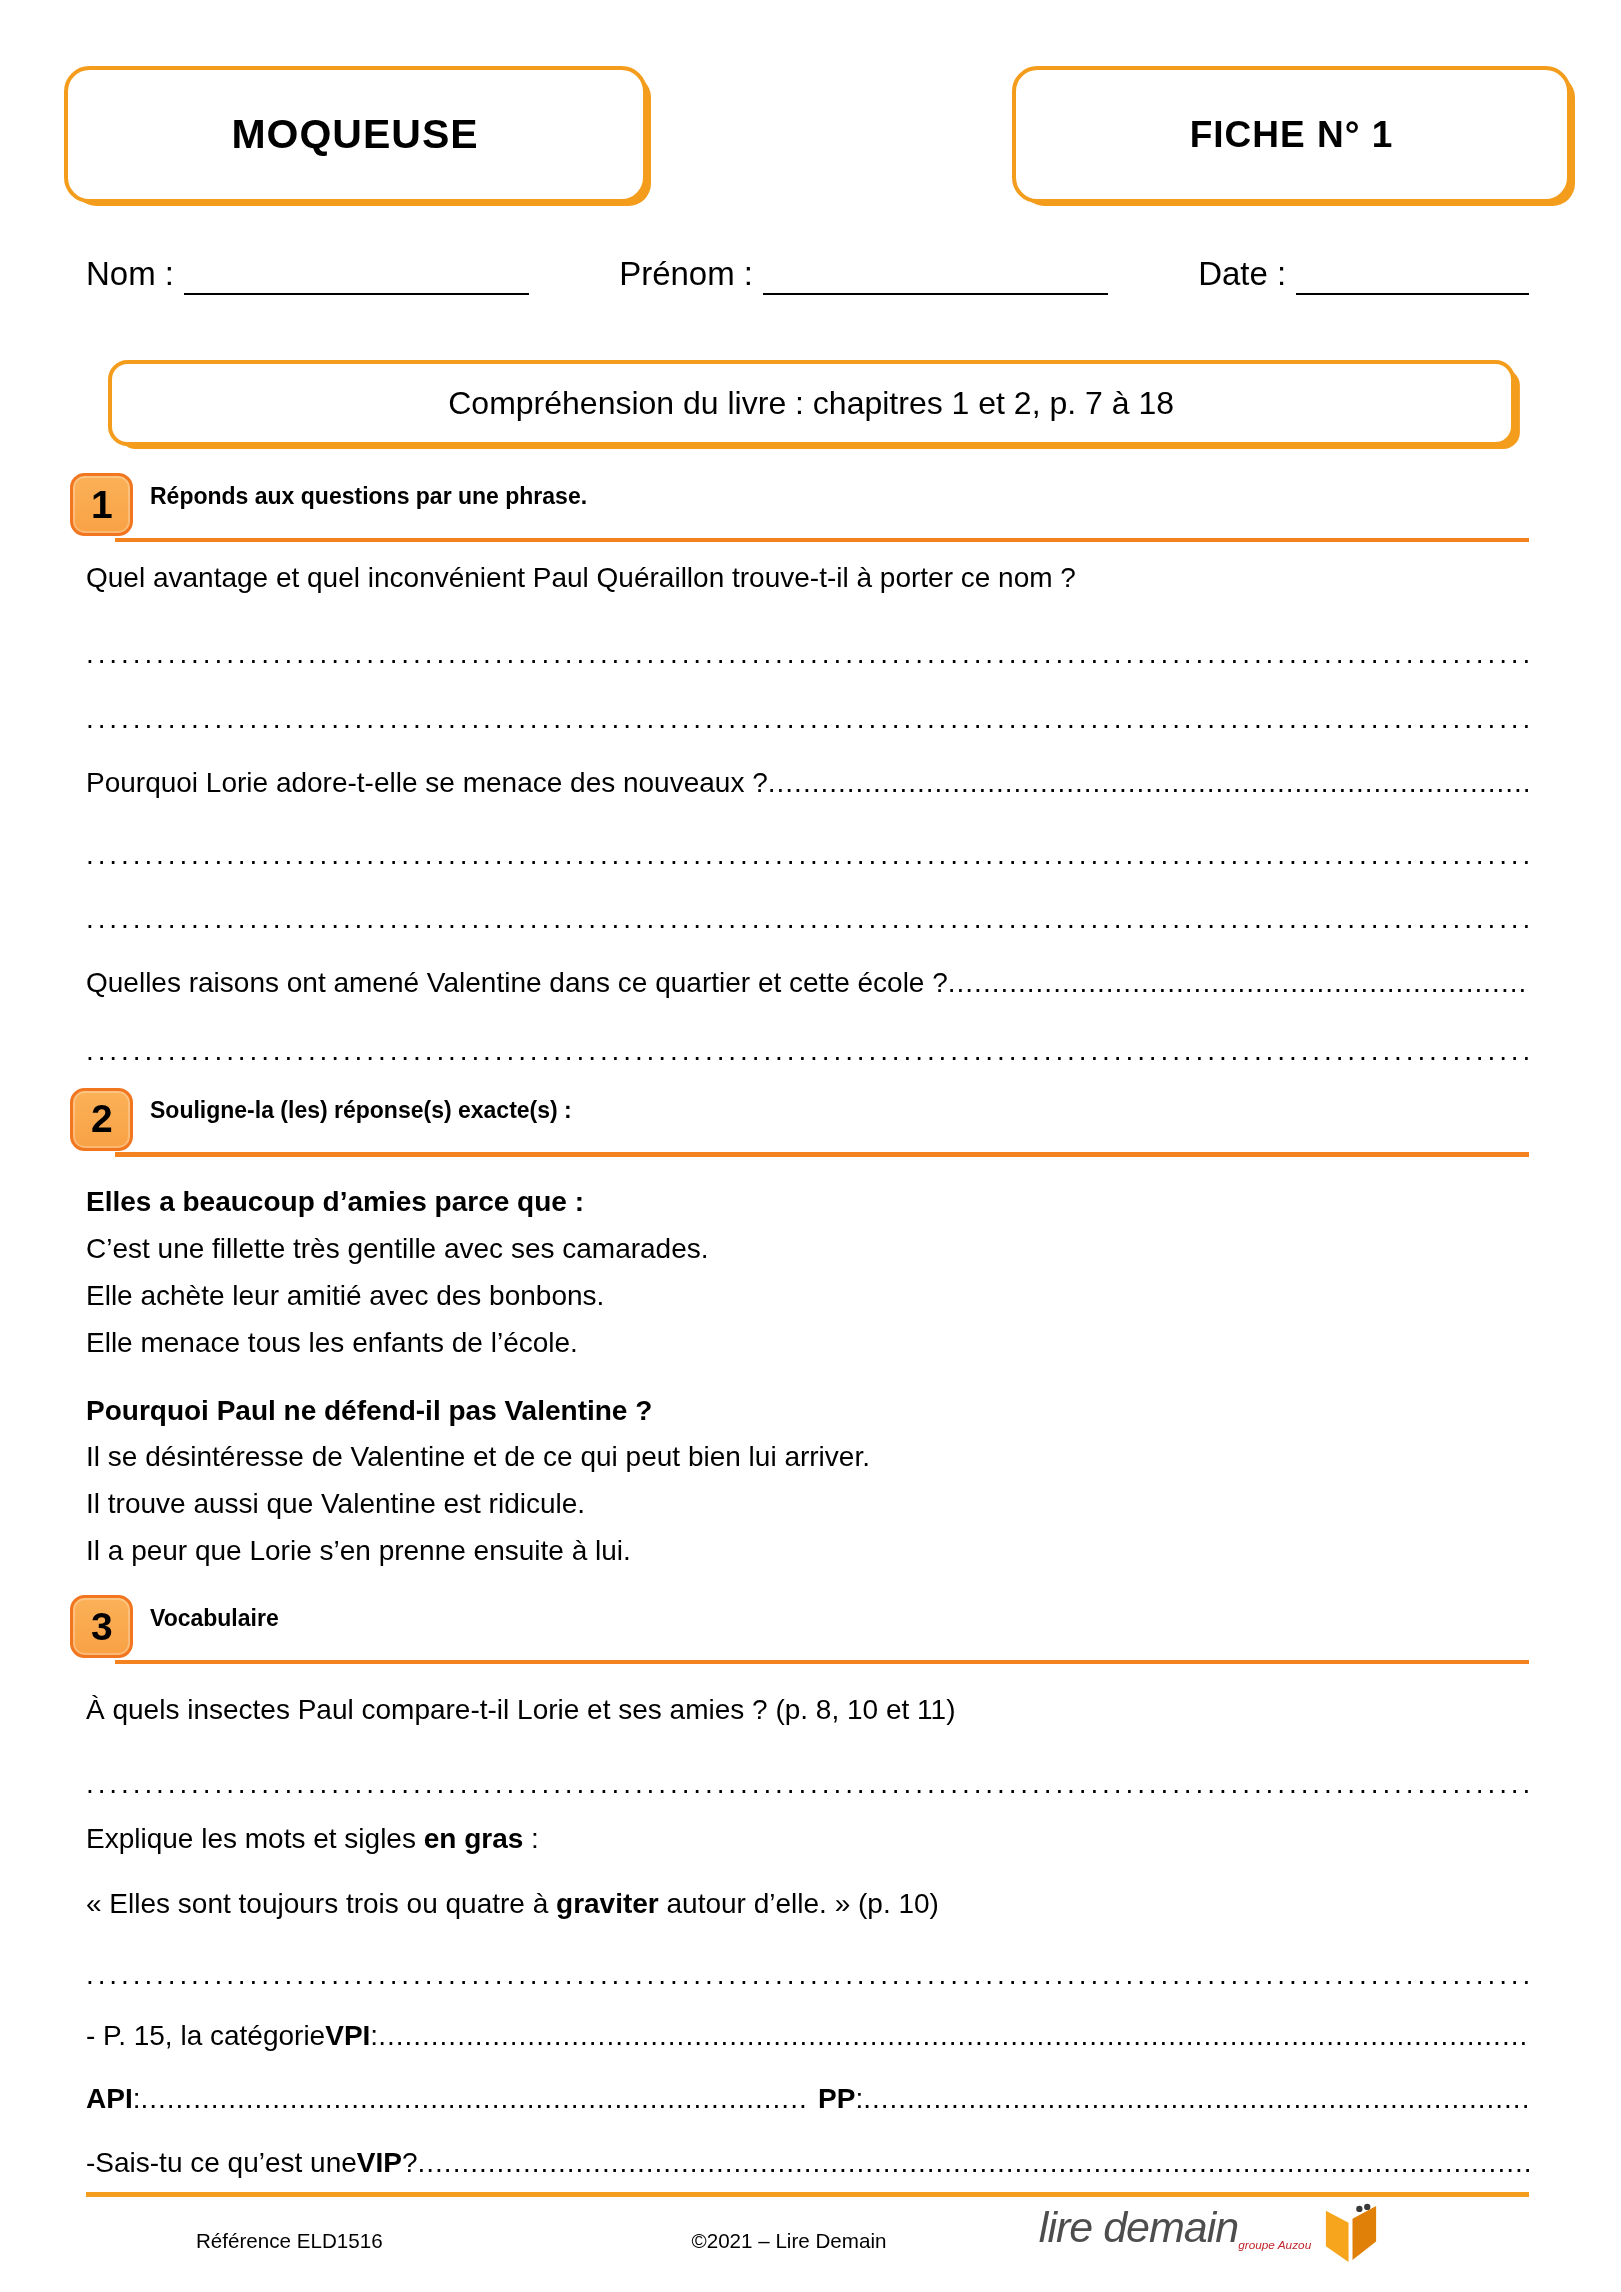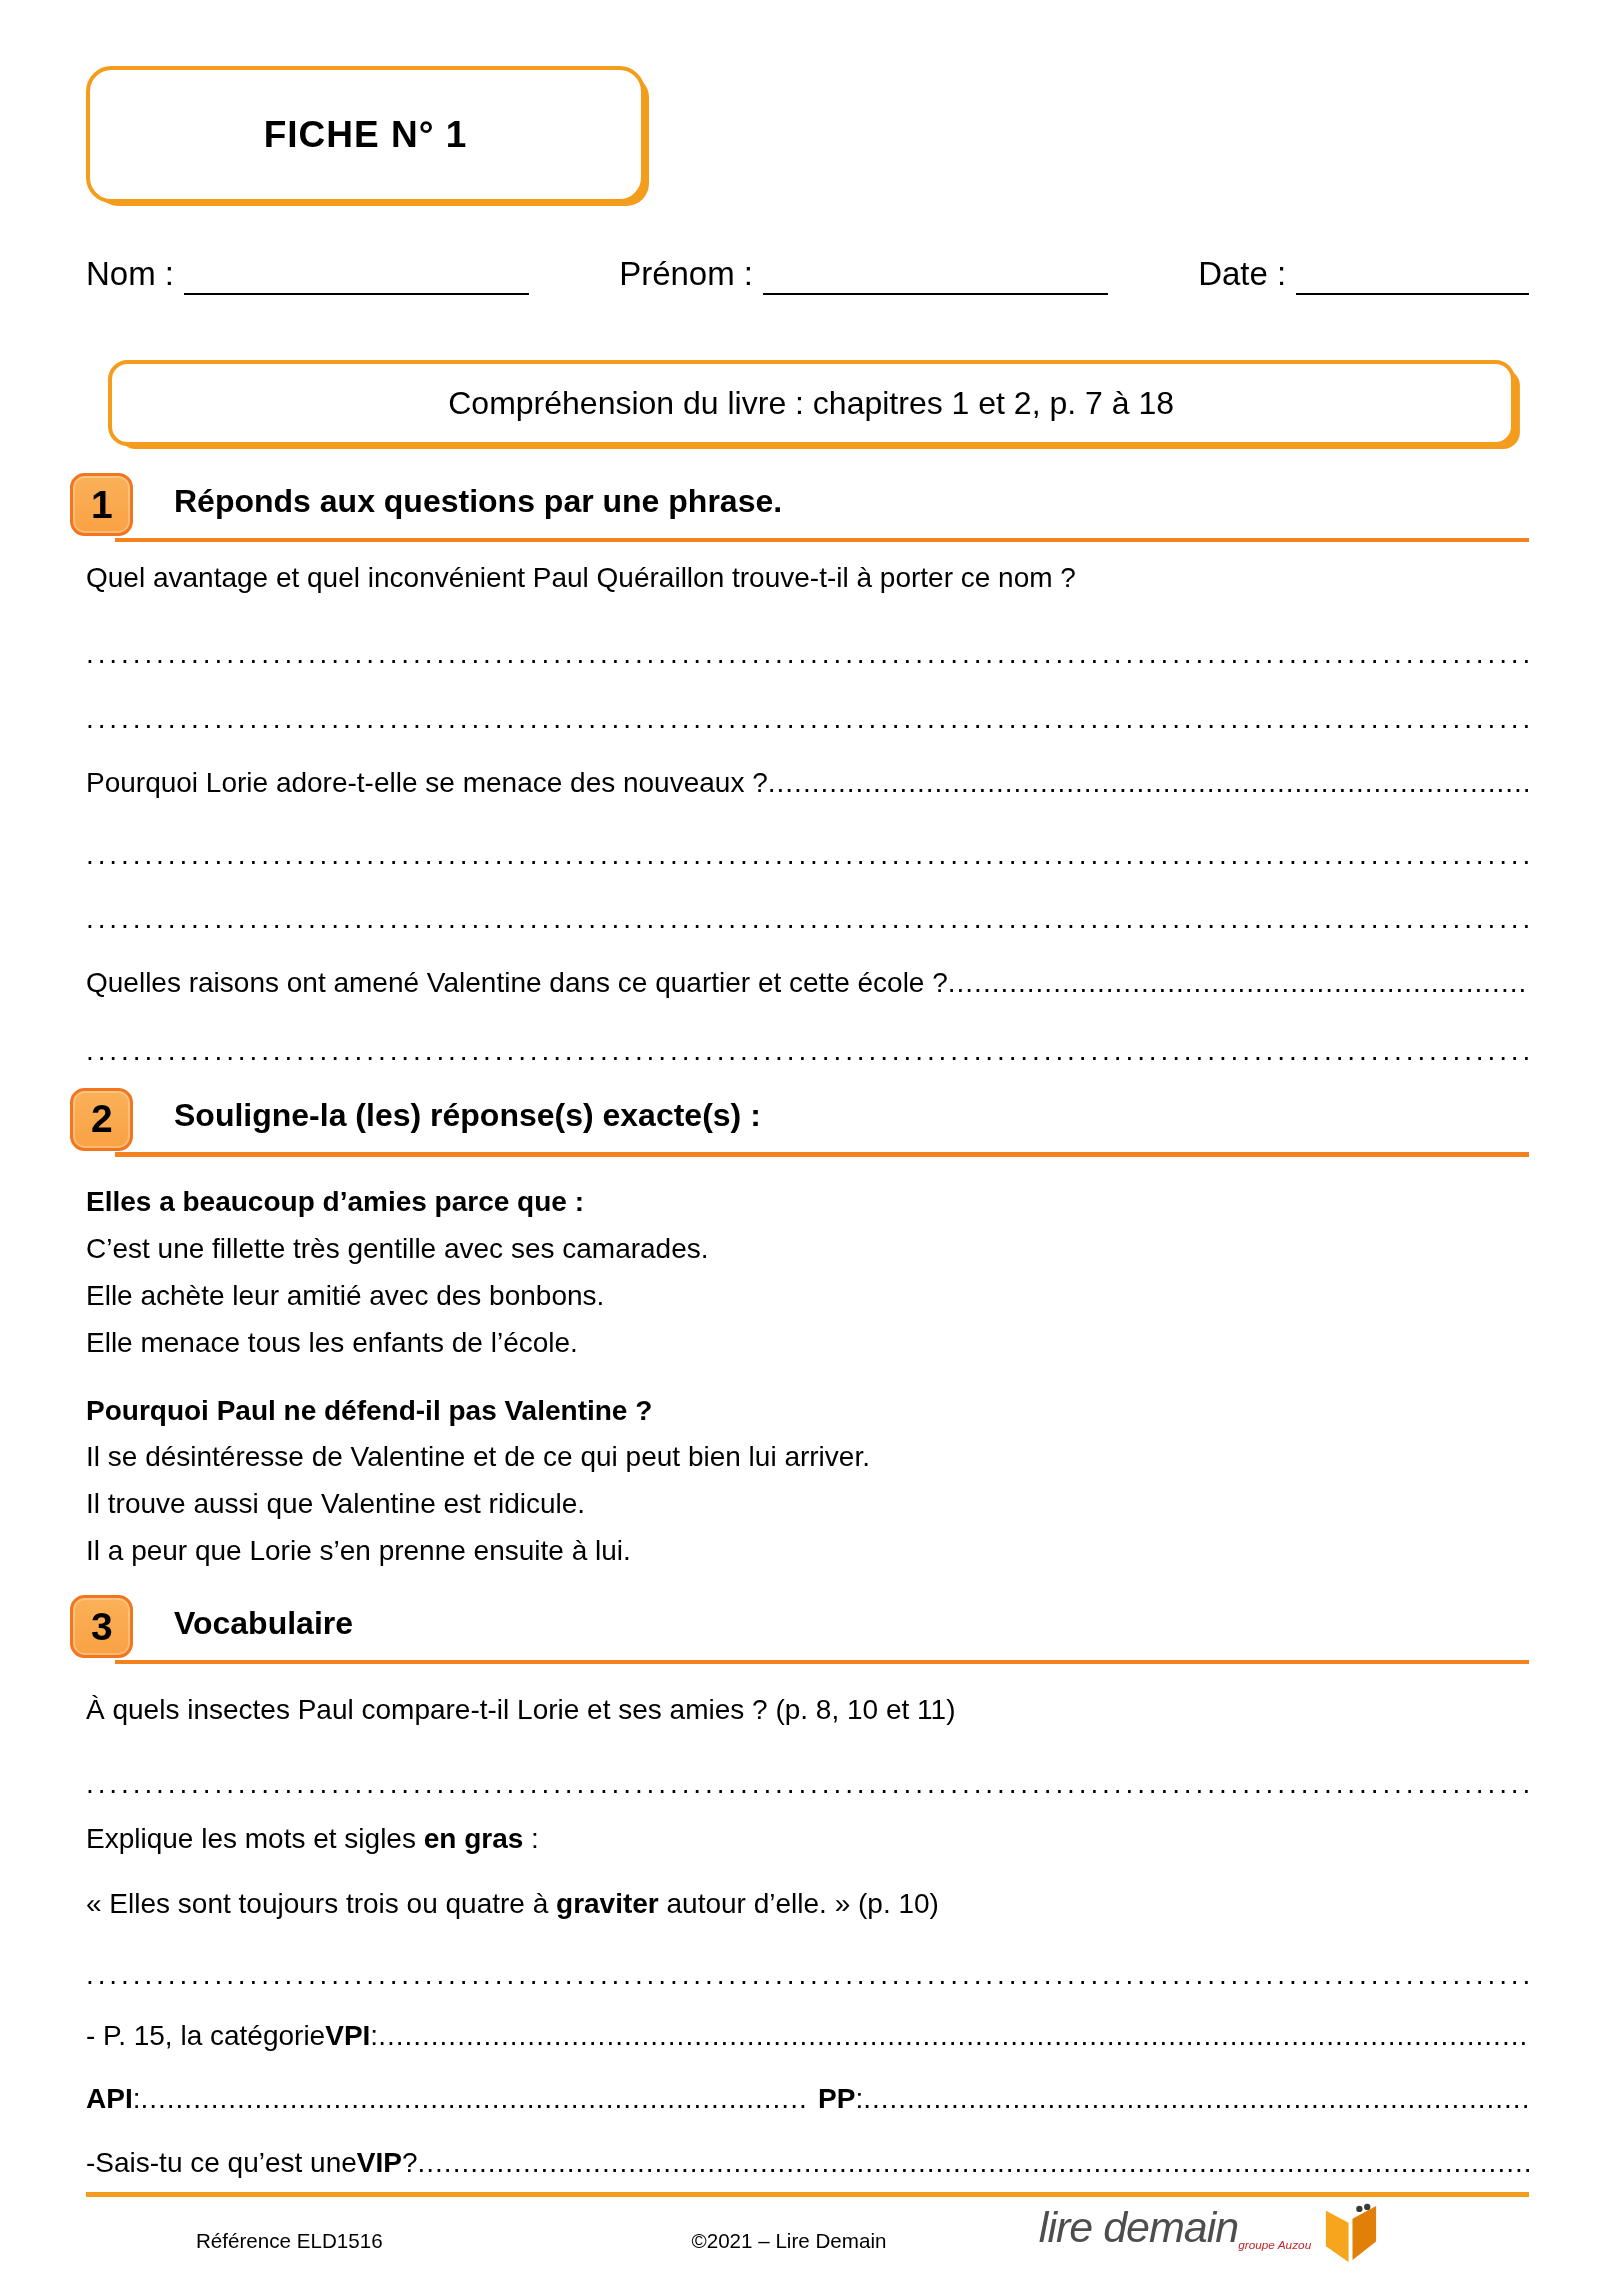--- a/index.html
+++ b/index.html
@@ -53,21 +53,21 @@
   .sec{position:relative;height:71px;}
   .badge{
     position:absolute;left:-15.7px;top:0;width:63px;height:63px;z-index:2;
     background:linear-gradient(180deg,#FBB158,var(--badge_fill));
     border:3.9px solid var(--badge_border);border-radius:14.7px;
     display:flex;align-items:center;justify-content:center;
     font-size:39px;font-weight:700;color:#000;
     box-shadow:inset 0 0 0 2px rgba(255,255,255,.25);
   }
   .sec-rule{position:absolute;left:29px;right:0;bottom:2px;height:4.9px;background:var(--rule_orange);z-index:1;}
-  .sec-title{position:absolute;left:88px;top:9.8px;font-size:32px;font-weight:700;white-space:nowrap;}
+  .sec-title{position:absolute;left:64px;top:9.8px;font-size:23px;font-weight:700;white-space:nowrap;}
 
   
   .tline{font-size:28px;line-height:39px;white-space:nowrap;}
   .qrow{display:flex;align-items:baseline;font-size:28px;line-height:39px;}
   .qrow .qtext{white-space:nowrap;}
   .dotfill{flex:1 1 auto;overflow:hidden;white-space:nowrap;letter-spacing:1px;}
   .dotline{height:39px;font-size:28px;line-height:39px;overflow:hidden;white-space:nowrap;letter-spacing:3.9px;}
   b{font-weight:700;}
 
   .mt14{margin-top:13.7px;} .mt38{margin-top:37px;} .mt26{margin-top:25.5px;}
@@ -89,20 +89,23 @@
   .logo-sub{font-size:11.8px;color:var(--logo_red);margin-top:-3.9px;margin-right:3.9px;font-style:italic;}
   .logo-book{margin-left:3.9px;margin-top:-2px;}
 </style>
 </head>
 <body>
 
 <div class="page">
   <div class="content">
 
     <div class="top-row">
+      <div class="obox obox-left">
+        <span>MOQUEUSE</span>
+      </div>
       <div class="obox obox-right">
         <span>FICHE N° 1</span>
       </div>
     </div>
 
     <div class="identity">
       <div class="field">
         <span class="lbl">Nom :</span>
         <span class="fline fline-nom"></span>
       </div>

